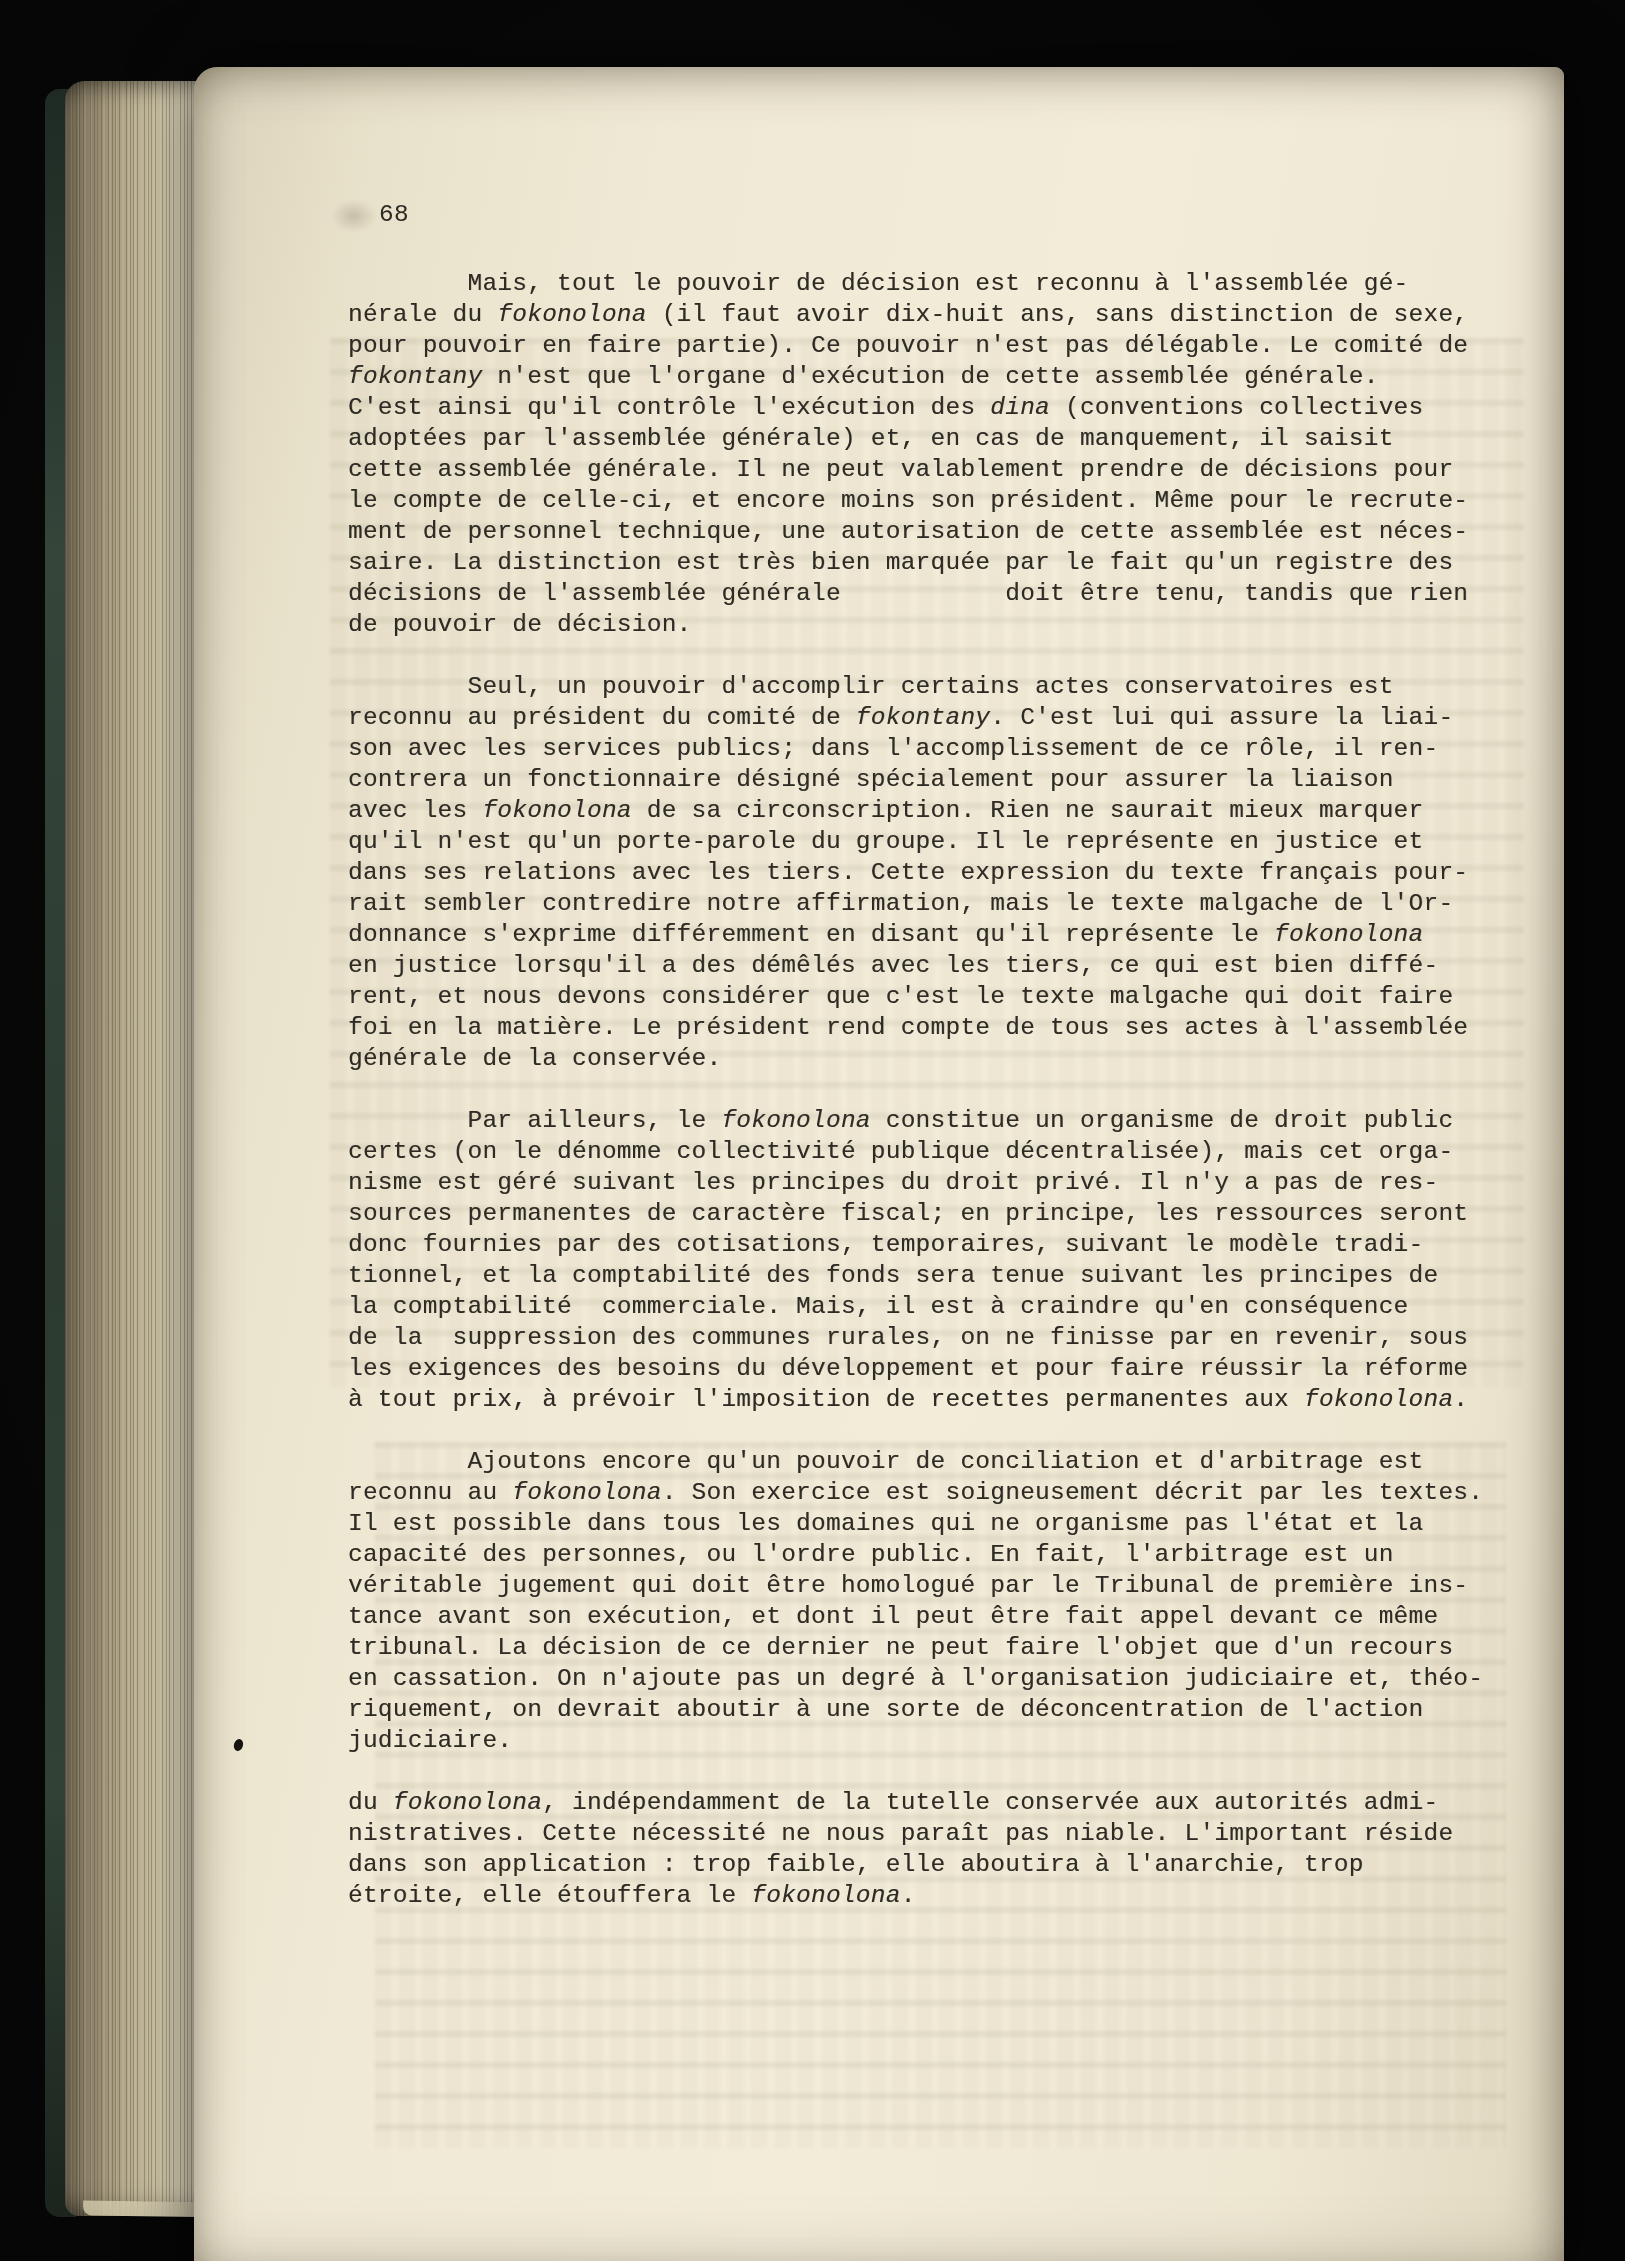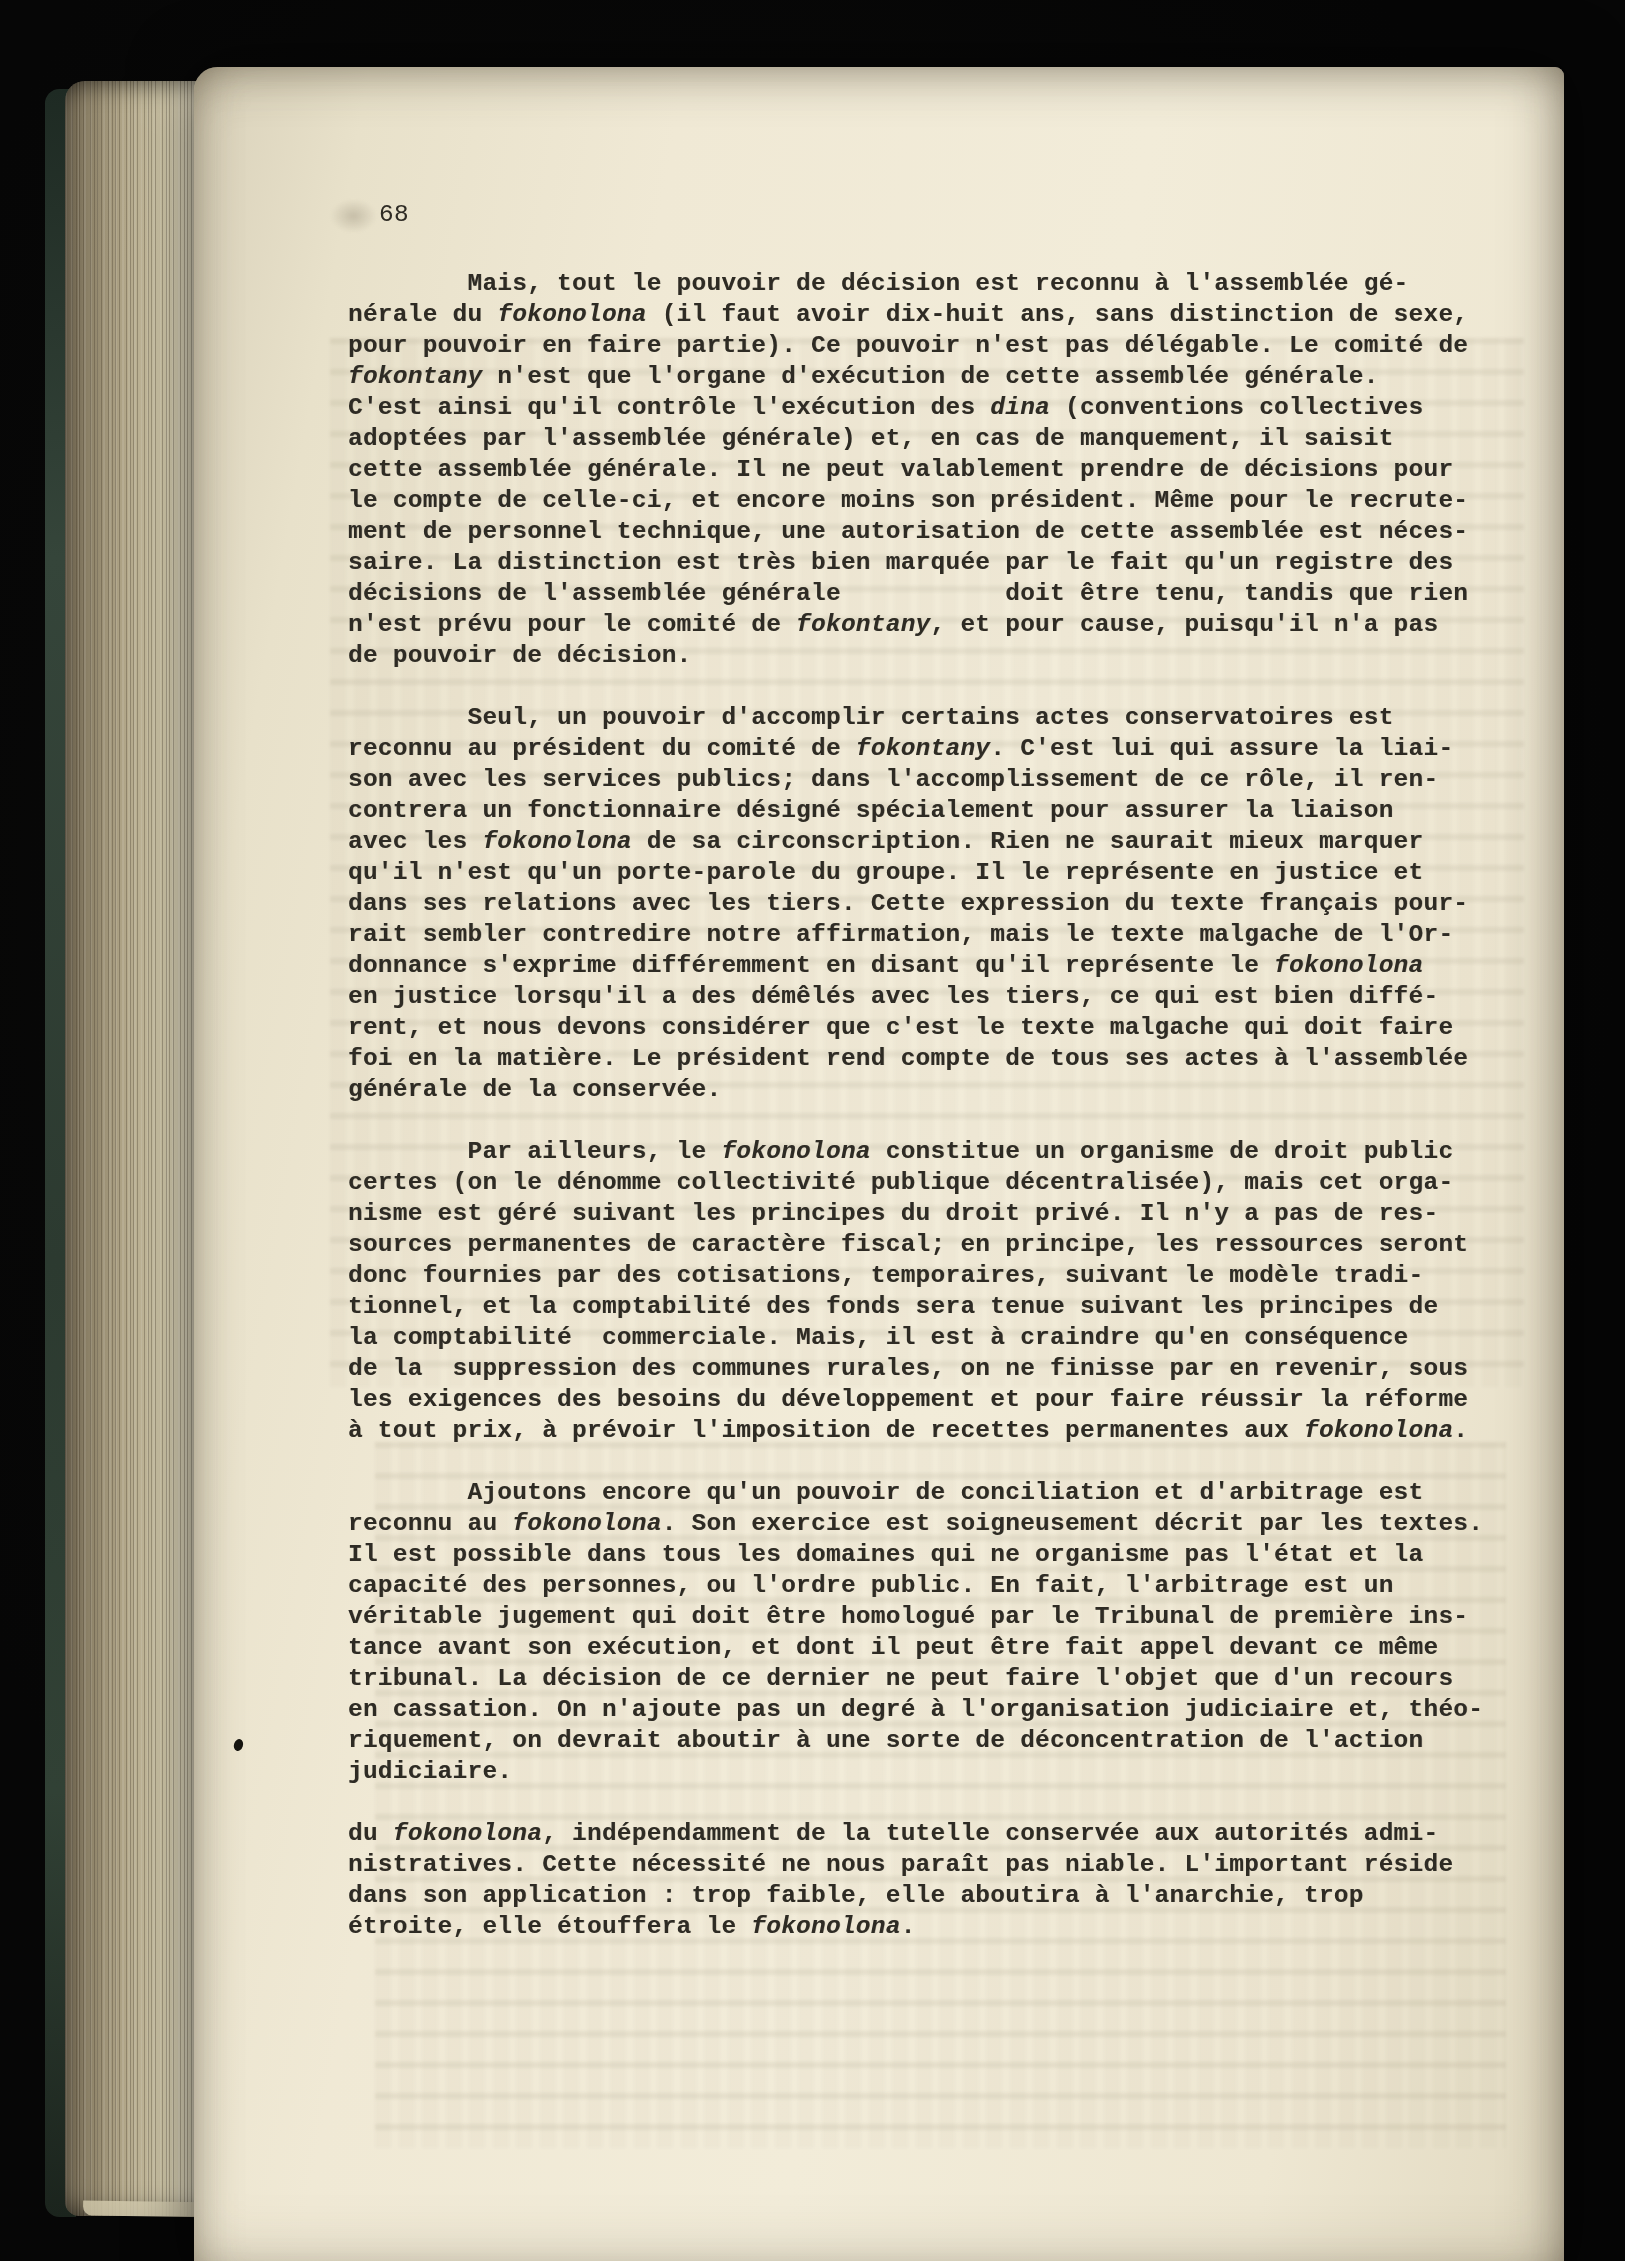--- a/index.html
+++ b/index.html
@@ -90,21 +90,20 @@
     left: 185px; top: 132px;
     font-size: 24.4px;
     line-height: 31px;
     letter-spacing: 0.3px;
     color: #2e2b24;
   }
   .text-block {
     position: absolute;
     left: 154px; top: 201px;
     width: 1176px;
-    font-weight: bold;
   }
   .paragraph { margin: 0 0 31px 0; }
   .line {
     white-space: pre;
     font-size: 24.4px;
     line-height: 31px;
     letter-spacing: 0.3px;
     color: #2e2b24;
     text-shadow: 0.4px 0.3px 0 rgba(46,43,36,0.35);
   }
@@ -132,21 +131,20 @@
           <div class="line">nérale du <i>fokonolona</i> (il faut avoir dix-huit ans, sans distinction de sexe,</div>
           <div class="line">pour pouvoir en faire partie). Ce pouvoir n'est pas délégable. Le comité de</div>
           <div class="line"><i>fokontany</i> n'est que l'organe d'exécution de cette assemblée générale.</div>
           <div class="line">C'est ainsi qu'il contrôle l'exécution des <i>dina</i> (conventions collectives</div>
           <div class="line">adoptées par l'assemblée générale) et, en cas de manquement, il saisit</div>
           <div class="line">cette assemblée générale. Il ne peut valablement prendre de décisions pour</div>
           <div class="line">le compte de celle-ci, et encore moins son président. Même pour le recrute-</div>
           <div class="line">ment de personnel technique, une autorisation de cette assemblée est néces-</div>
           <div class="line">saire. La distinction est très bien marquée par le fait qu'un registre des</div>
           <div class="line">décisions de l'assemblée générale           doit être tenu, tandis que rien</div>
-          <div class="line">n'est prévu pour le comité de <i>fokontany</i>, et pour cause, puisqu'il n'a pas</div>
           <div class="line">de pouvoir de décision.</div>
         </div>
         <div class="paragraph">
           <div class="line">        Seul, un pouvoir d'accomplir certains actes conservatoires est</div>
           <div class="line">reconnu au président du comité de <i>fokontany</i>. C'est lui qui assure la liai-</div>
           <div class="line">son avec les services publics; dans l'accomplissement de ce rôle, il ren-</div>
           <div class="line">contrera un fonctionnaire désigné spécialement pour assurer la liaison</div>
           <div class="line">avec les <i>fokonolona</i> de sa circonscription. Rien ne saurait mieux marquer</div>
           <div class="line">qu'il n'est qu'un porte-parole du groupe. Il le représente en justice et</div>
           <div class="line">dans ses relations avec les tiers. Cette expression du texte français pour-</div>

